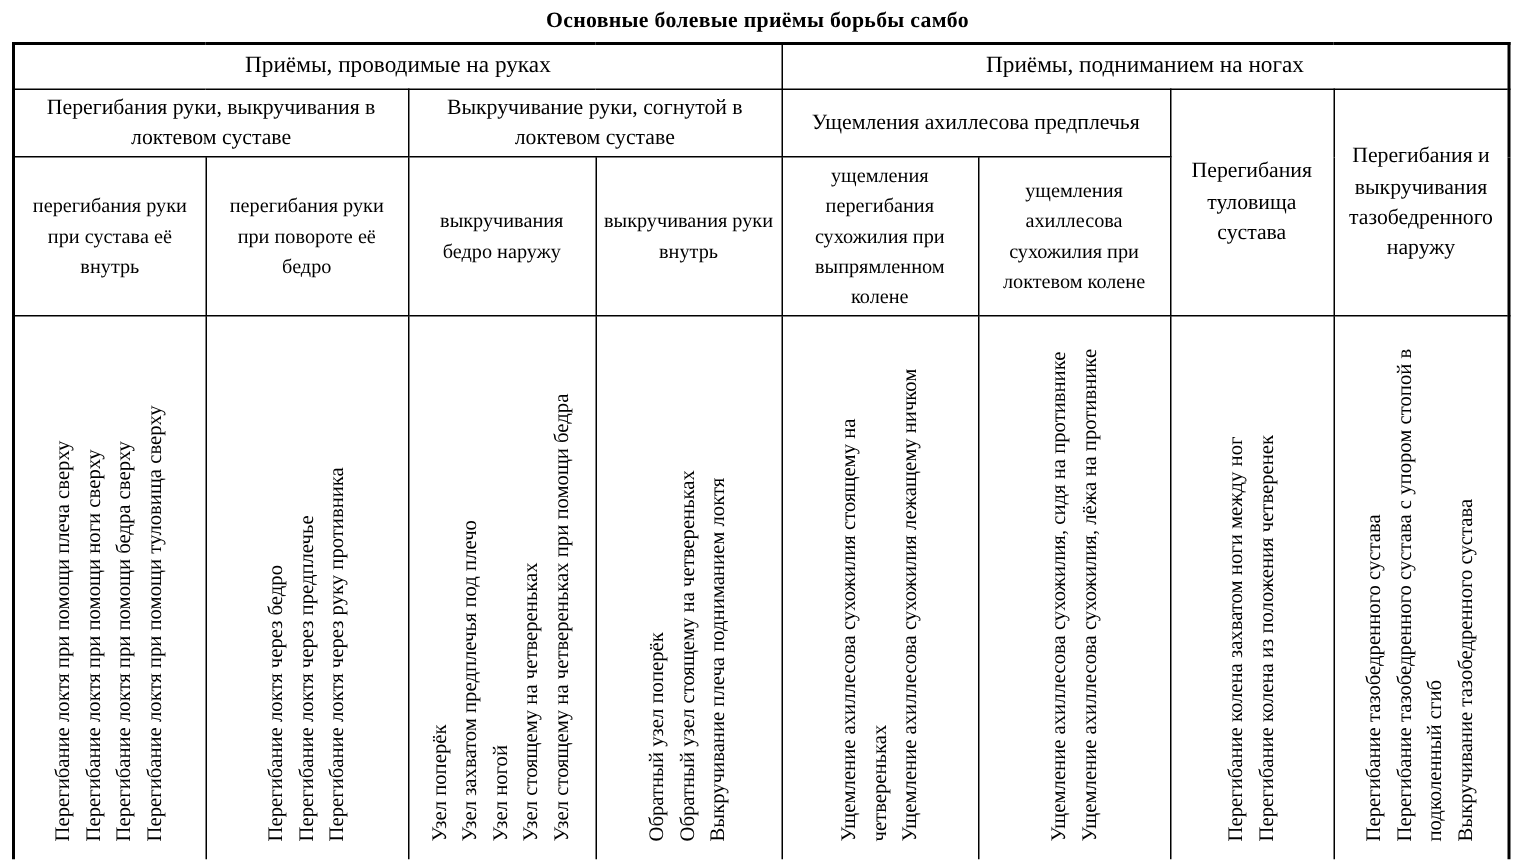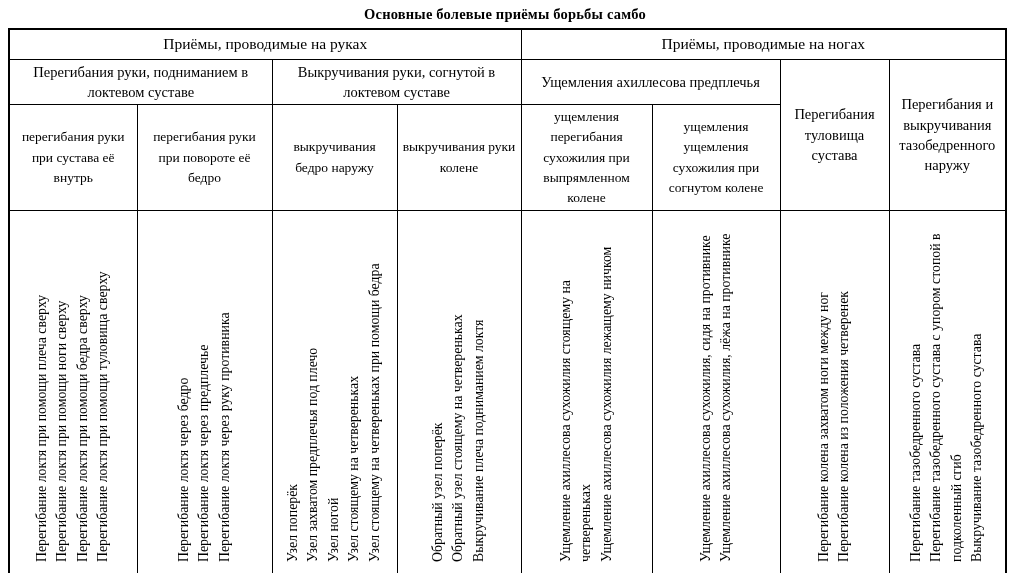--- a/index.html
+++ b/index.html
@@ -75,38 +75,38 @@
         <col style="width:124px">
       <col style="width:131px">
         <col style="width:128px">
         <col style="width:109px">
         <col style="width:117px">
     </colgroup>
 
     <tbody>
         <tr class="r1">
       <th colspan="4">Приёмы, проводимые на руках</th>
-      <th colspan="4">Приёмы, проводимые на ногах</th>
+      <th colspan="4">Приёмы, подниманием на ногах</th>
     </tr>
 
     <tr class="r2">
-      <th colspan="2">Перегибания руки, подниманием в локтевом суставе</th>
-      <th colspan="2">Выкручивания руки, согнутой в локтевом суставе</th>
+      <th colspan="2">Перегибания руки, выкручивания в локтевом суставе</th>
+      <th colspan="2">Выкручивание руки, согнутой в локтевом суставе</th>
       <th colspan="2">Ущемления ахиллесова предплечья</th>
       <th rowspan="2" class="rowspan2">Перегибания туловища сустава</th>
       <th rowspan="2" class="rowspan2">Перегибания и выкручивания тазобедренного наружу</th>
     </tr>
 
     <tr class="r3">
       <th>перегибания руки при сустава её внутрь</th>
       <th>перегибания руки при повороте её бедро</th>
       <th>выкручивания бедро наружу</th>
-      <th>выкручивания руки колене</th>
+      <th>выкручивания руки внутрь</th>
       <th>ущемления перегибания сухожилия при выпрямленном колене</th>
-      <th>ущемления ущемления сухожилия при согнутом колене</th>
+      <th>ущемления ахиллесова сухожилия при локтевом колене</th>
     </tr>
 
     <tr class="r4">
       <td class="vcell">
         <div class="vtext"><div class="vitem">Перегибание локтя при помощи плеча сверху</div><div class="vitem">Перегибание локтя при помощи ноги сверху</div><div class="vitem">Перегибание локтя при помощи бедра сверху</div><div class="vitem">Перегибание локтя при помощи туловища сверху</div></div>
       </td>
       <td class="vcell">
         <div class="vtext"><div class="vitem">Перегибание локтя через бедро</div><div class="vitem">Перегибание локтя через предплечье</div><div class="vitem">Перегибание локтя через руку противника</div></div>
       </td>
       <td class="vcell">

